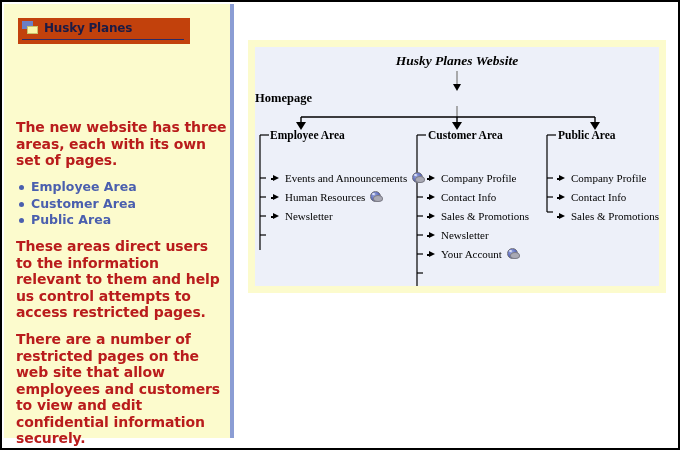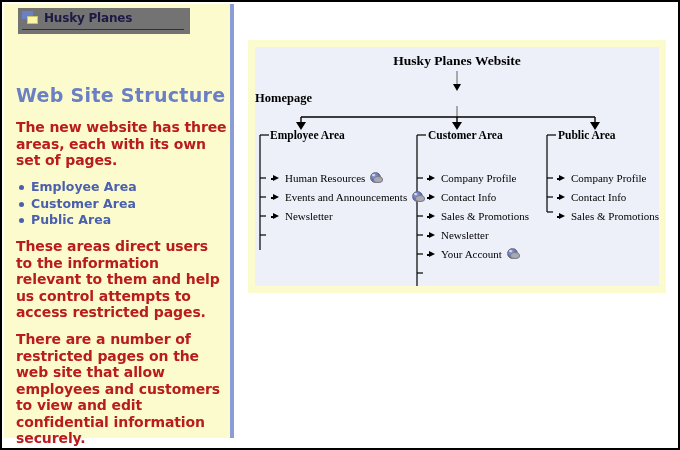--- a/index.html
+++ b/index.html
@@ -24,23 +24,23 @@
     background:#fcfbcd;
     box-sizing:border-box;
   }
   #sidebar-divider{
     position:absolute;left:228px;top:2px;
     width:4px;height:434px;
     background:#8b9dd4;
   }
 
   .logo-box{
-    position:absolute;left:14px;top:4px;
+    position:absolute;left:14px;top:14px;
     width:172px;height:26px;
-    background:#737373;
+    background:#c2410c;
     box-sizing:border-box;
   }
   .logo-inner{
     position:absolute;left:4px;top:3px;
     display:flex;align-items:center;gap:5px;
   }
   .logo-mark{
     position:relative;width:17px;height:14px;flex:0 0 auto;
   }
   .logo-mark .sq-blue{
@@ -105,21 +105,21 @@
     background:#edf0f9;
     box-sizing:border-box;
   }
 
   .d-serif{
     font-family:"Liberation Serif", serif;
     color:#000000;
   }
   .d-title{
     position:absolute;top:6px;left:0;width:100%;
-    text-align:center;font-size:13.5px;font-weight:bold;
+    text-align:center;font-size:13.5px;font-weight:bold;font-style:italic;
   }
   .d-home{
     position:absolute;top:44px;left:0;width:100%;
     text-align:left;font-size:12.5px;font-weight:bold;
   }
 
   
   #wires{position:absolute;left:0;top:0;width:100%;height:100%;}
 
   .col-head{
@@ -199,21 +199,20 @@
       <div class="logo-inner">
         <span class="logo-mark">
           <span class="sq-blue"></span>
           <span class="sq-yellow"></span>
         </span>
         <span class="logo-text">Husky Planes</span>
       </div>
       <div class="logo-rule"></div>
     </div>
 
-    <div class="side-title">Web Site Structure</div>
 
     <div class="side-text" id="para1">The new website has three areas, each with its own set of pages.</div>
 
     <ul id="bullets">
       <li>Employee Area</li>
       <li>Customer Area</li>
       <li>Public Area</li>
     </ul>
 
     <div class="side-text" id="para2">These areas direct users to the information relevant to them and help us control attempts to access restricted pages.</div>
@@ -266,22 +265,22 @@
         <line x1="292" y1="131" x2="298" y2="131" stroke="#000" stroke-width="1.2"></line>
         <line x1="292" y1="150" x2="298" y2="150" stroke="#000" stroke-width="1.2"></line>
         <line x1="292" y1="165" x2="298" y2="165" stroke="#000" stroke-width="1.2"></line>
       </svg>
 
       <div class="col-head" id="head-emp">Employee Area</div>
       <div class="col-head" id="head-cus">Customer Area</div>
       <div class="col-head" id="head-pub">Public Area</div>
 
       <ul class="col-list" id="list-emp">
+        <li><span>Events and Announcements</span><span class="lock-icon"><span class="disc"></span><span class="shade"></span><span class="glint"></span></span></li>
         <li><span>Human Resources</span><span class="lock-icon"><span class="disc"></span><span class="shade"></span><span class="glint"></span></span></li>
-        <li><span>Events and Announcements</span><span class="lock-icon"><span class="disc"></span><span class="shade"></span><span class="glint"></span></span></li>
         <li><span>Newsletter</span></li>
       </ul>
 
       <ul class="col-list" id="list-cus">
         <li><span>Company Profile</span></li>
         <li><span>Contact Info</span></li>
         <li><span>Sales &amp; Promotions</span></li>
         <li><span>Newsletter</span></li>
         <li><span>Your Account</span><span class="lock-icon"><span class="disc"></span><span class="shade"></span><span class="glint"></span></span></li>
       </ul>

